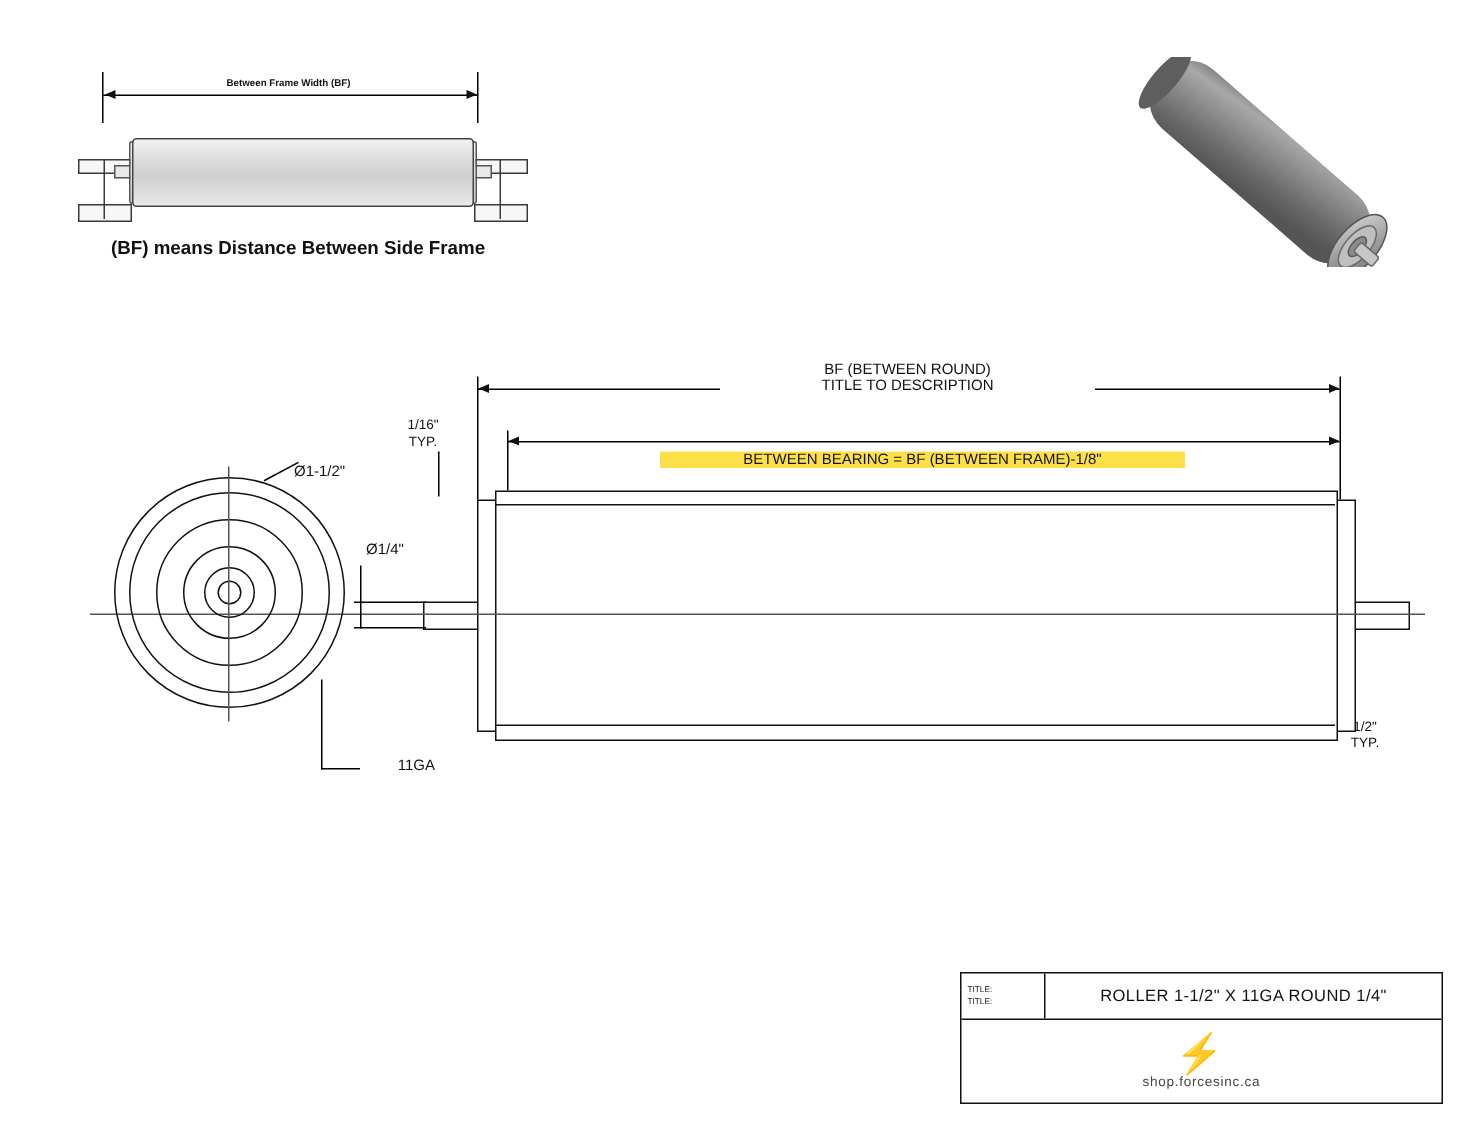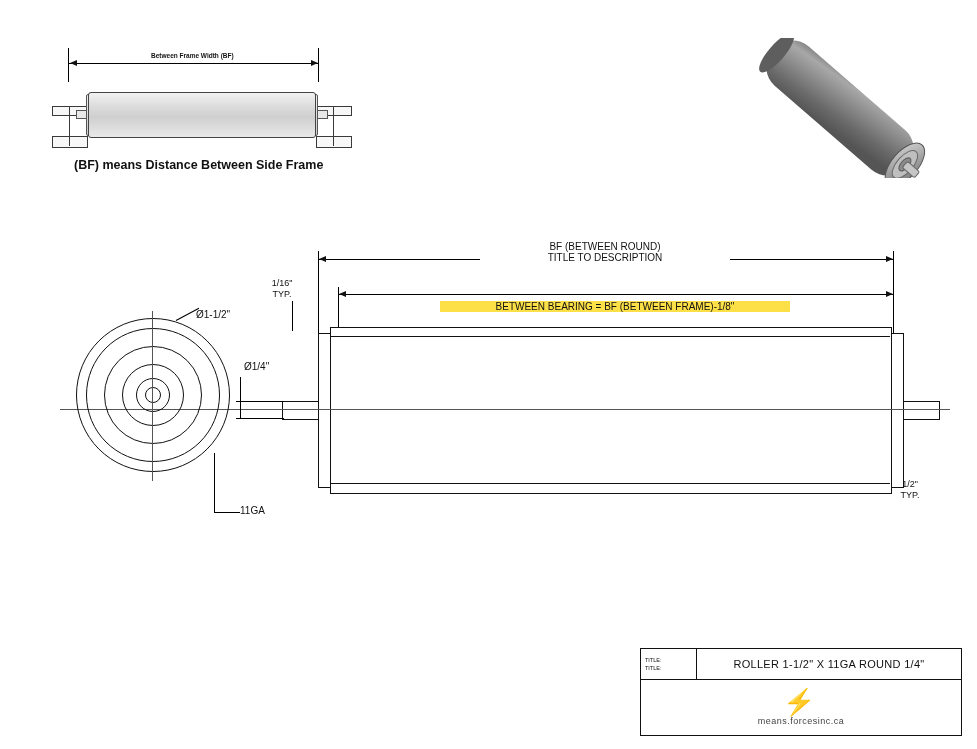--- a/index.html
+++ b/index.html
@@ -206,32 +206,32 @@
     <div class="dimtext" style="left:196px;top:94px;width:70px;text-align:left;">Ø1-1/2"</div>
     <div class="line" style="left:176px;top:105px;width:26px;height:1px;transform:rotate(-28deg);transform-origin:left center;"></div>
 
     <div class="dimtext" style="left:244px;top:146px;width:60px;text-align:left;">Ø1/4"</div>
     <div class="line vline" style="left:240px;top:162px;height:42px;"></div>
     <div class="line hline" style="left:236px;top:186px;width:48px;"></div>
     <div class="line hline" style="left:236px;top:203px;width:48px;"></div>
 
     <div class="line vline" style="left:214px;top:238px;height:60px;"></div>
     <div class="line hline" style="left:214px;top:297px;width:26px;"></div>
-    <div class="dimtext" style="left:240px;top:290px;width:50px;text-align:left;">11GA</div>
+    <div class="dimtext" style="left:240px;top:290px;width:50px;text-align:right;">11GA</div>
   </div>
 
   <div id="titleblock">
     <div id="tb-row1">
       <div id="tb-titlecell">
         <span>TITLE:</span>
         <span>TITLE:</span>
       </div>
       <div id="tb-desc">ROLLER 1-1/2" X 11GA ROUND 1/4"</div>
     </div>
     <div id="tb-logo">
       <div class="brandwrap">
         <span class="bolt">⚡</span>
       </div>
-      <div class="brandsub">means.forcesinc.ca</div>
+      <div class="brandsub">shop.forcesinc.ca</div>
     </div>
   </div>
 
 </div>
 
 </body></html>

